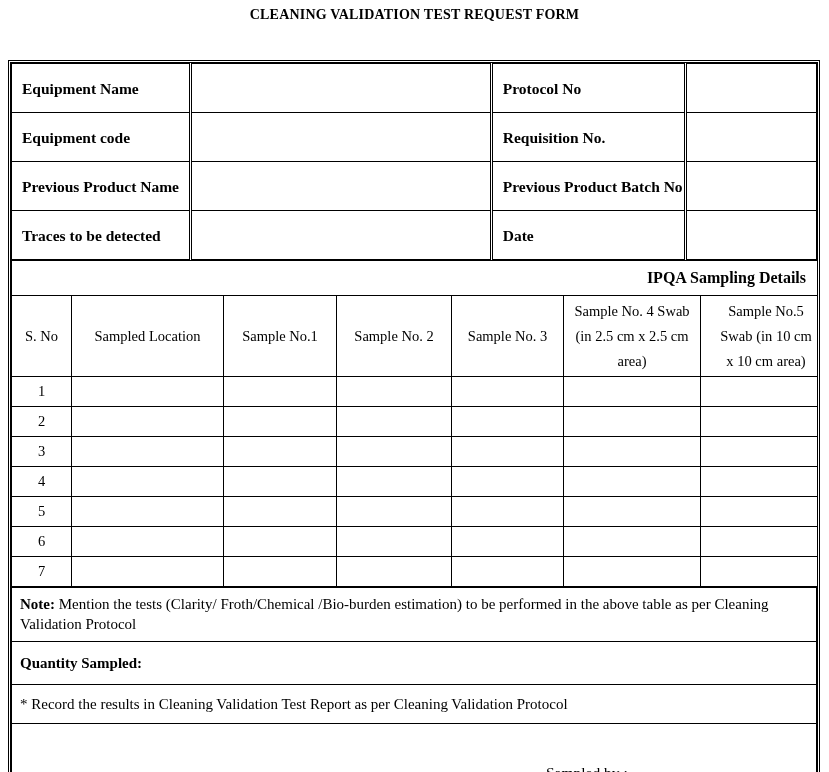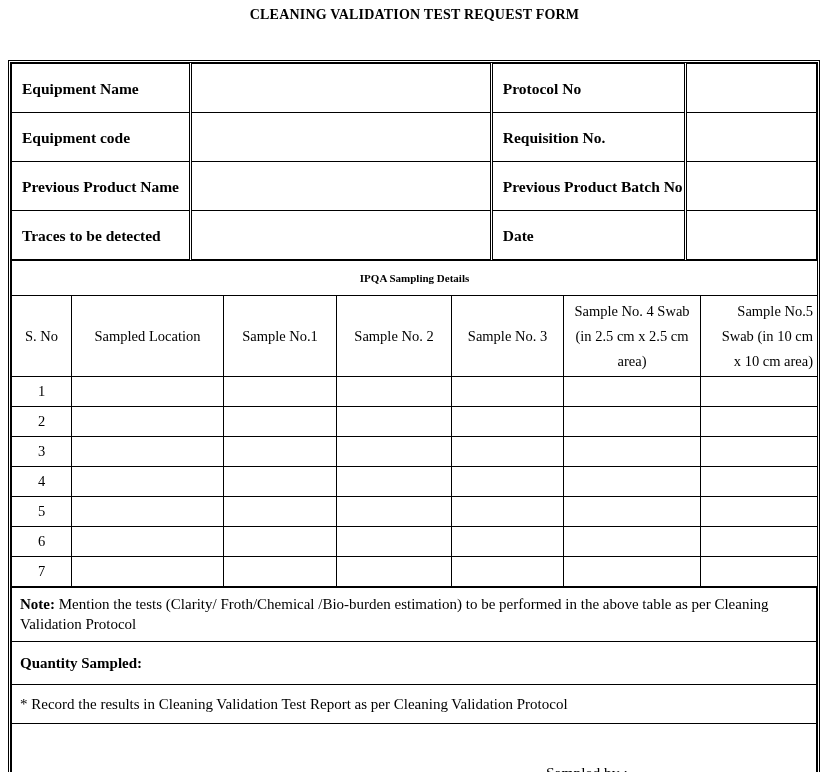--- a/index.html
+++ b/index.html
@@ -61,39 +61,39 @@
   }
   .ident .value {
     background: #ffffff;
   }
   
   .ident .label { border-right: 3px double #000; }
   .ident .value.mid { border-right: 3px double #000; }
   .ident .label.right { border-right: 3px double #000; }
 
   .sect-title td {
-    text-align: center;
+    text-align: right;
     font-weight: bold;
-    font-size: 11px;
+    font-size: 16px;
     height: 30px;
     padding: 2px 11px;
   }
 
   
   .grid th {
     text-align: center;
     font-size: 14.5px;
     line-height: 25px;
     height: 76px;
     padding: 2px 4px;
     vertical-align: middle;
     font-weight: normal;
   }
   .grid th.lalign {
-    text-align: right;
+    text-align: center;
     padding-left: 18px;
   }
   .grid td.sn {
     text-align: center;
     height: 29px;
     font-size: 14.5px;
   }
   .grid td.cell {
     height: 29px;
   }

